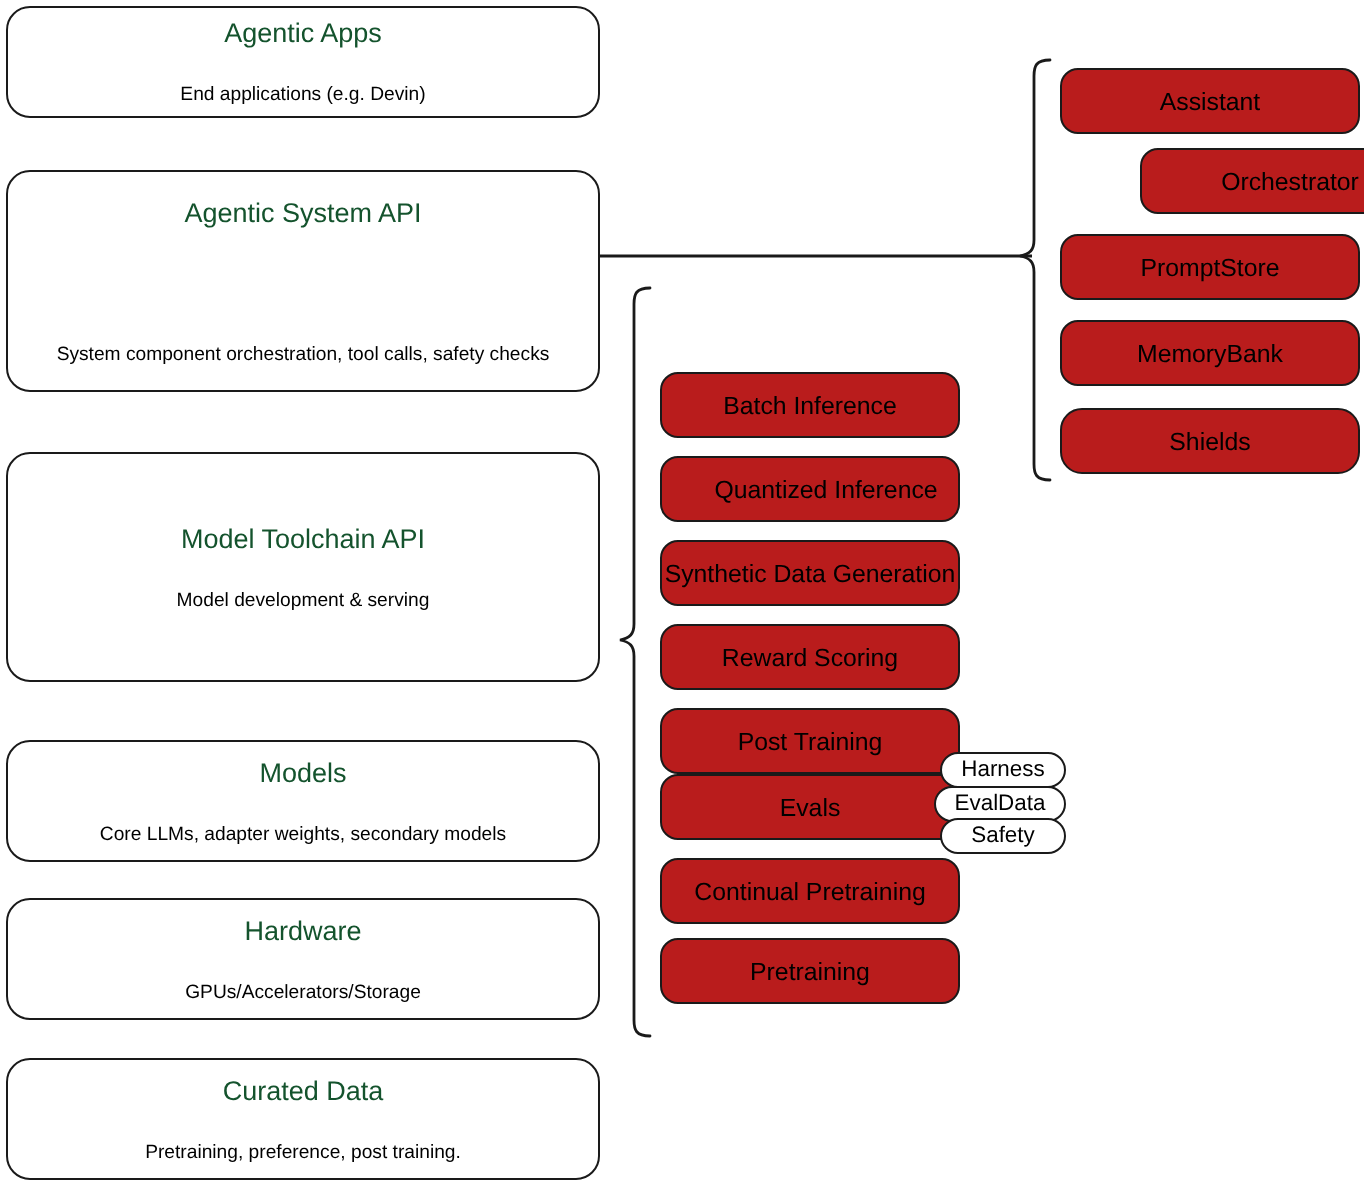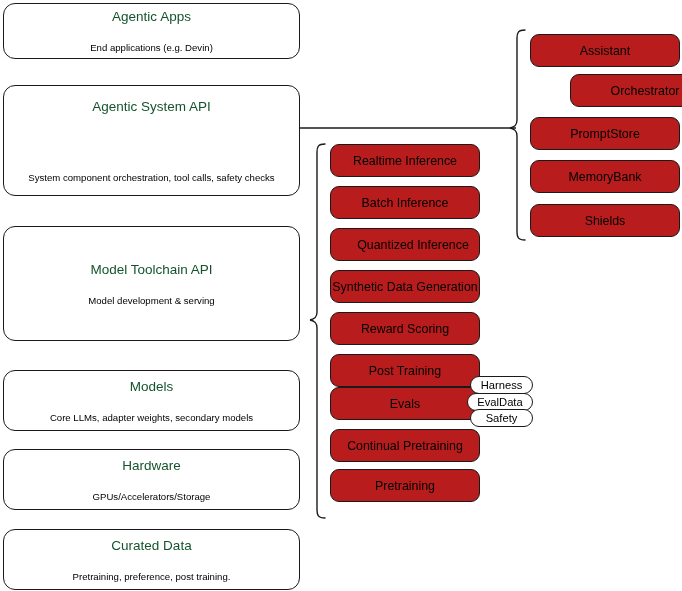--- a/index.html
+++ b/index.html
@@ -135,23 +135,20 @@
   <div class="box" style="left:3px; top:449px; width:297px; height:61px;">
     <div class="title">Hardware</div>
     <div class="subtitle">GPUs/Accelerators/Storage</div>
   </div>
 
   <div class="box" style="left:3px; top:529px; width:297px; height:61px;">
     <div class="title">Curated Data</div>
     <div class="subtitle">Pretraining, preference, post training.</div>
   </div>
 
-  <div class="chip" style="left:330px; top:144px; width:150px; height:33px;">
-    <span>Realtime Inference</span>
-  </div>
   <div class="chip" style="left:330px; top:186px; width:150px; height:33px;">
     <span>Batch Inference</span>
   </div>
   <div class="chip" style="left:330px; top:228px; width:150px; height:33px;padding-left:16px;">
     <span>Quantized Inference</span>
   </div>
   <div class="chip" style="left:330px; top:270px; width:150px; height:33px;">
     <span>Synthetic Data Generation</span>
   </div>
   <div class="chip" style="left:330px; top:312px; width:150px; height:33px;">
@@ -185,17 +182,17 @@
   </div>
   <div class="chip" style="left:530px; top:74px; width:150px; height:33px;margin-left:40px;">
     <span>Orchestrator</span>
   </div>
   <div class="chip" style="left:530px; top:117px; width:150px; height:33px;">
     <span>PromptStore</span>
   </div>
   <div class="chip" style="left:530px; top:160px; width:150px; height:33px;">
     <span>MemoryBank</span>
   </div>
-  <div class="chip" style="left:530px; top:204px; width:150px; height:33px;">
+  <div class="chip" style="left:530px; top:204px; width:150px; height:33px;border-radius:11px;">
     <span>Shields</span>
   </div>
 
 </div>
 
 </body></html>

